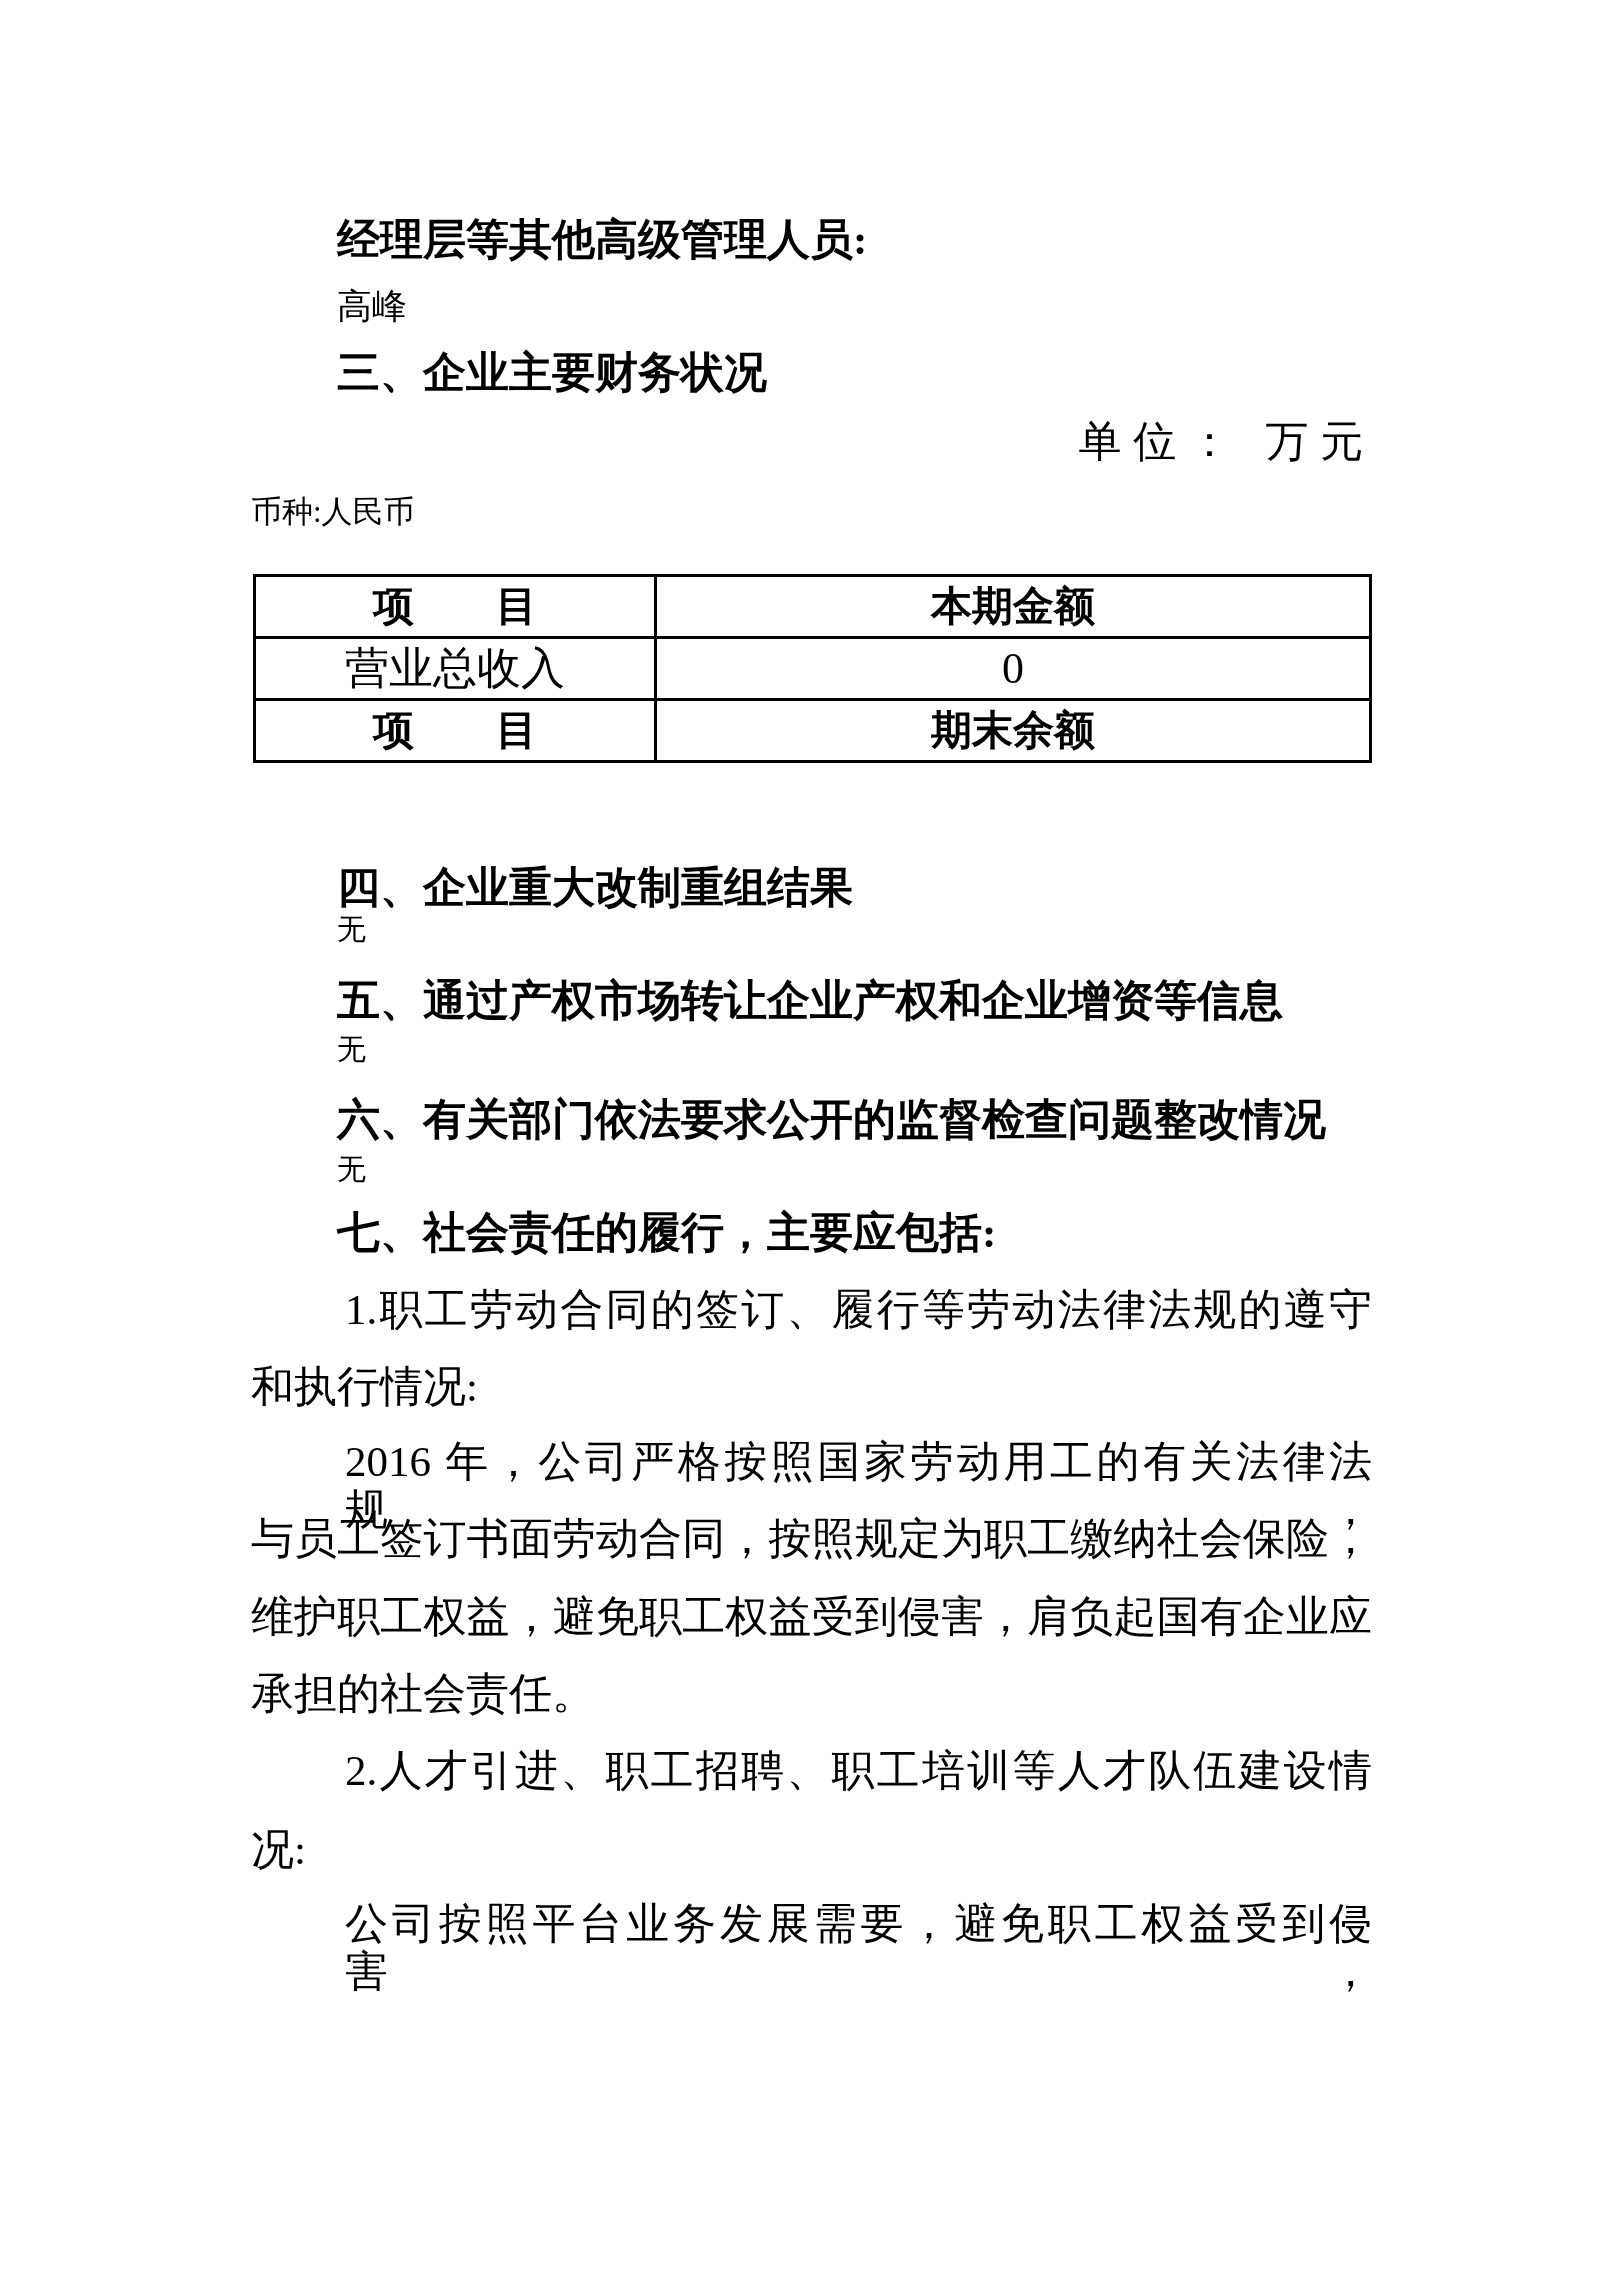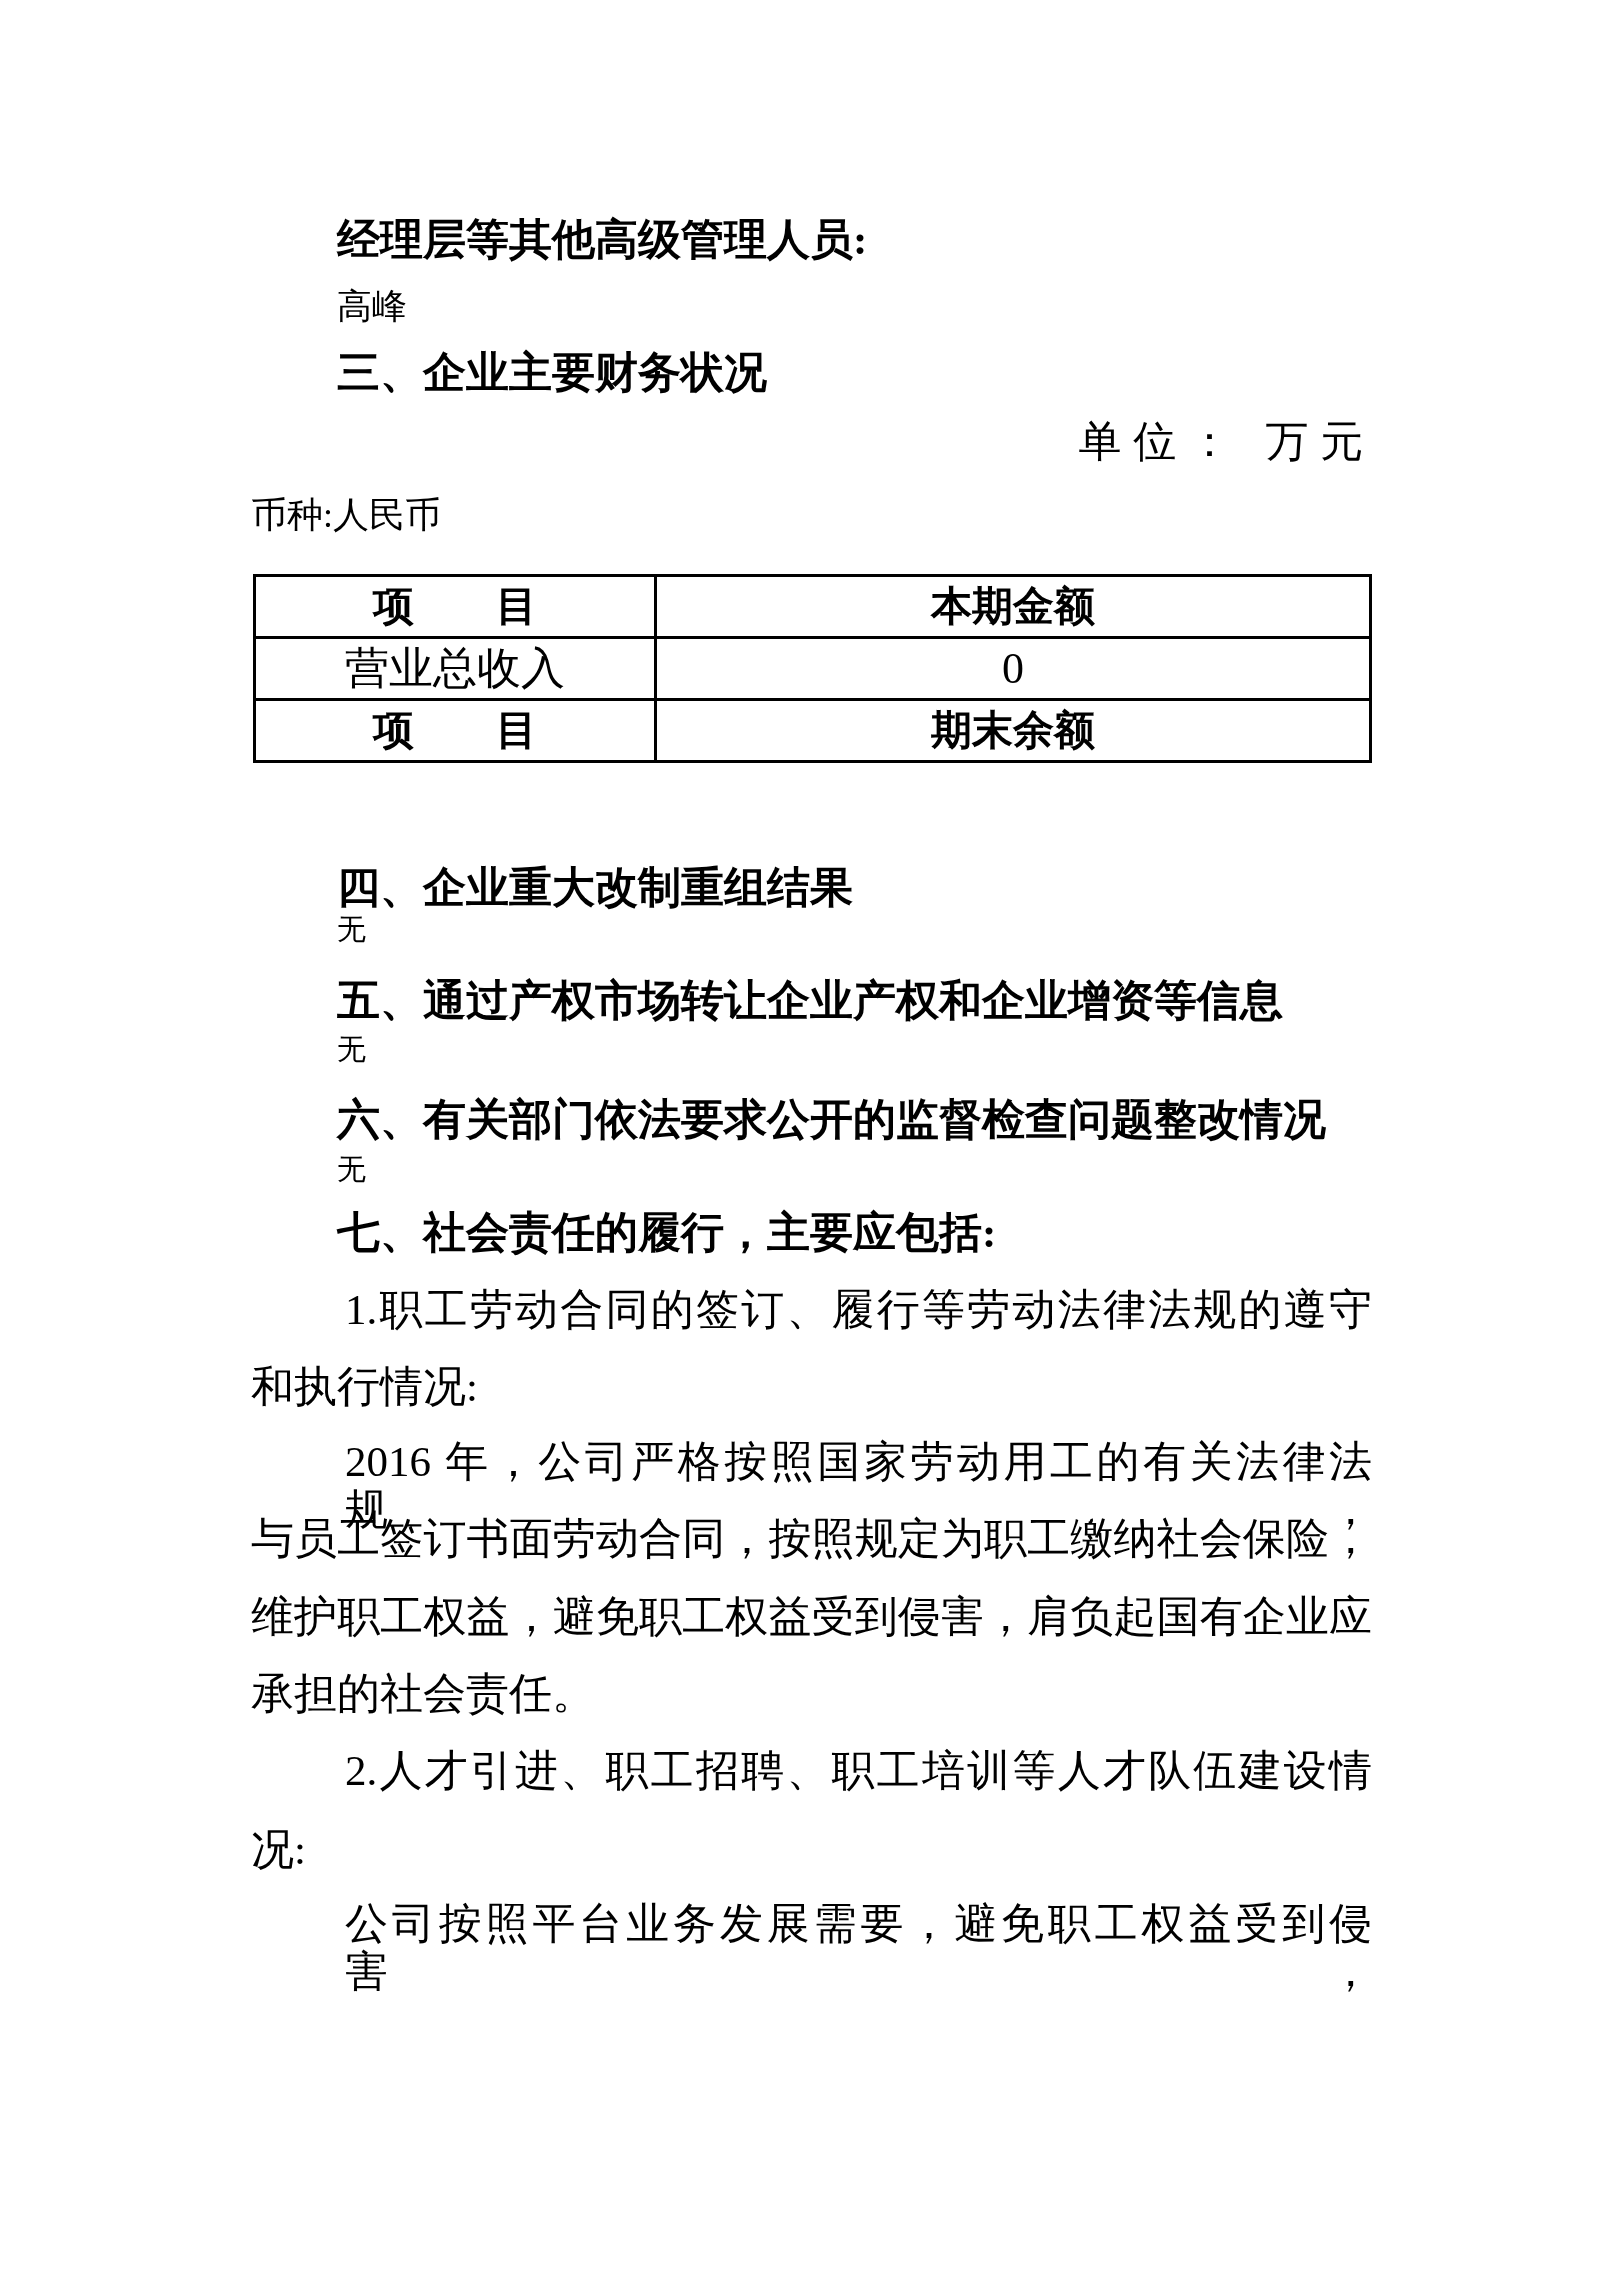--- a/index.html
+++ b/index.html
@@ -18,21 +18,21 @@
     line-height:1.12;
     font-size:43px;
     white-space:pre-wrap;
   }
   .bold{font-weight:bold;}
   .ind{padding-left:86px;width:1035px;}   
   .ind2{padding-left:94px;width:1027px;}  
   .jl{text-align:justify;text-align-last:justify;}
   .fs36{font-size:35px;}
   .fs30{font-size:29px;}
-  .fs42{font-size:36px;}
+  .fs42{font-size:31px;}
   .unit-note{
     position:absolute;
     top:413px;right:247px;
     font-size:43px;
     letter-spacing:11.8px;
     white-space:pre;
   }
   
   .fintable{
     position:absolute;

